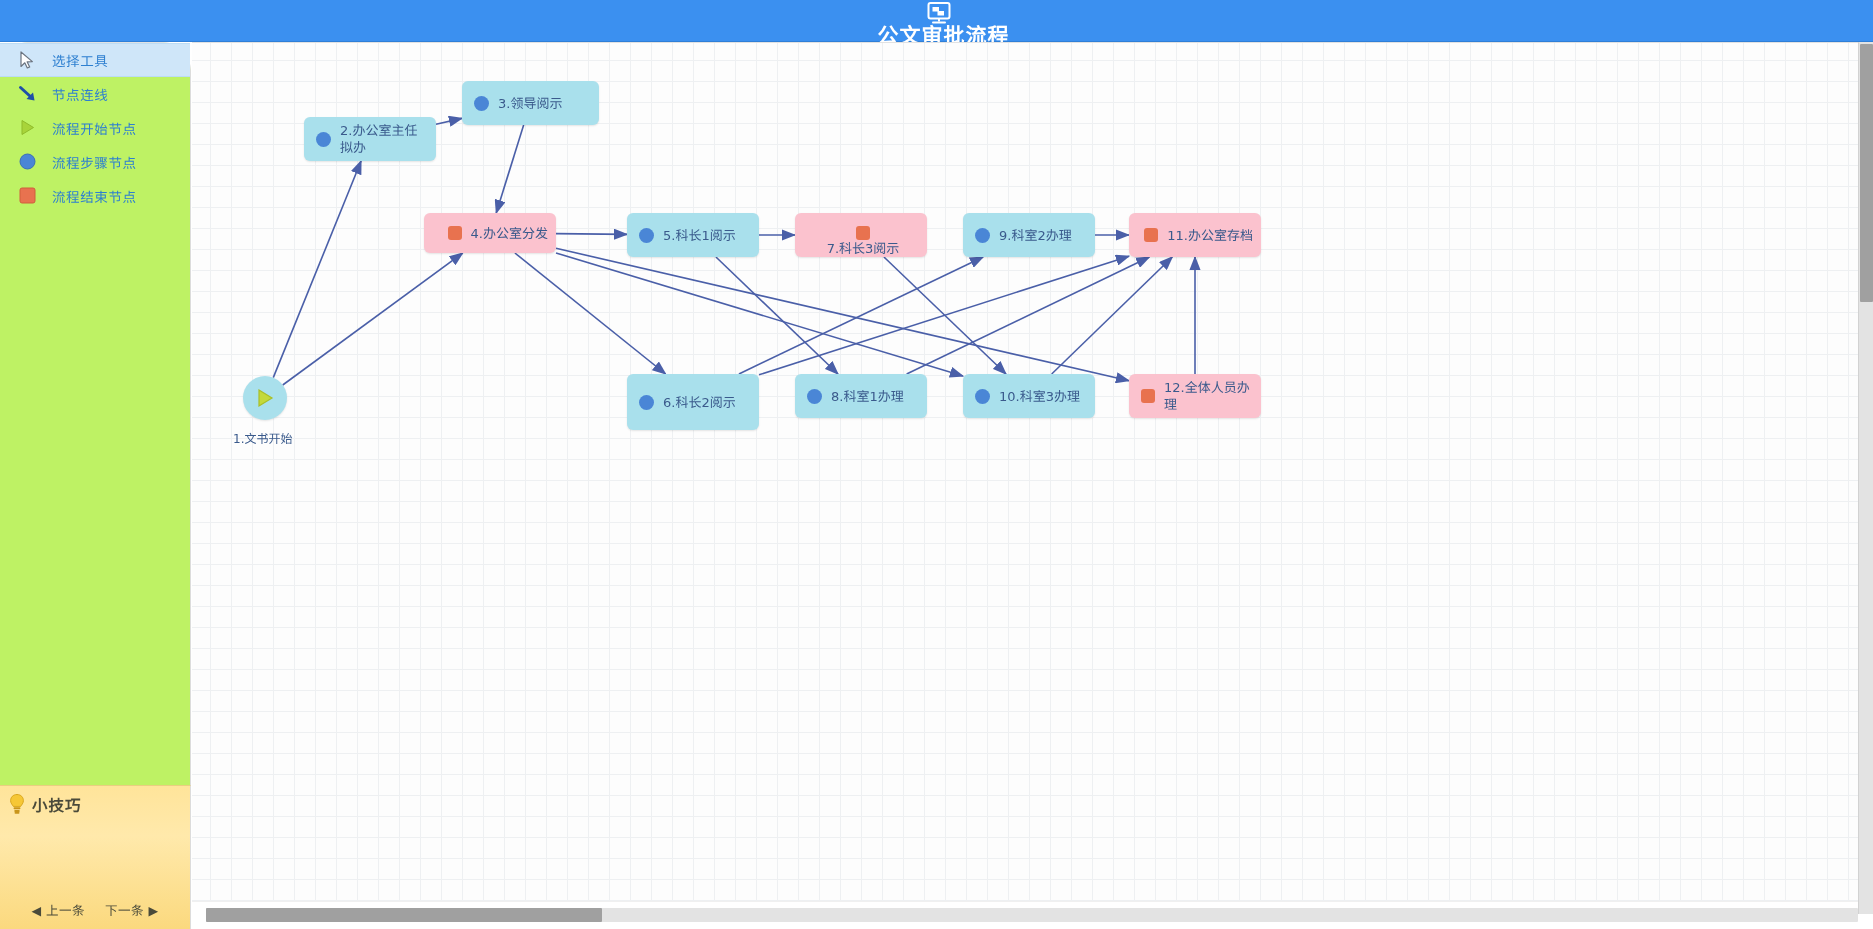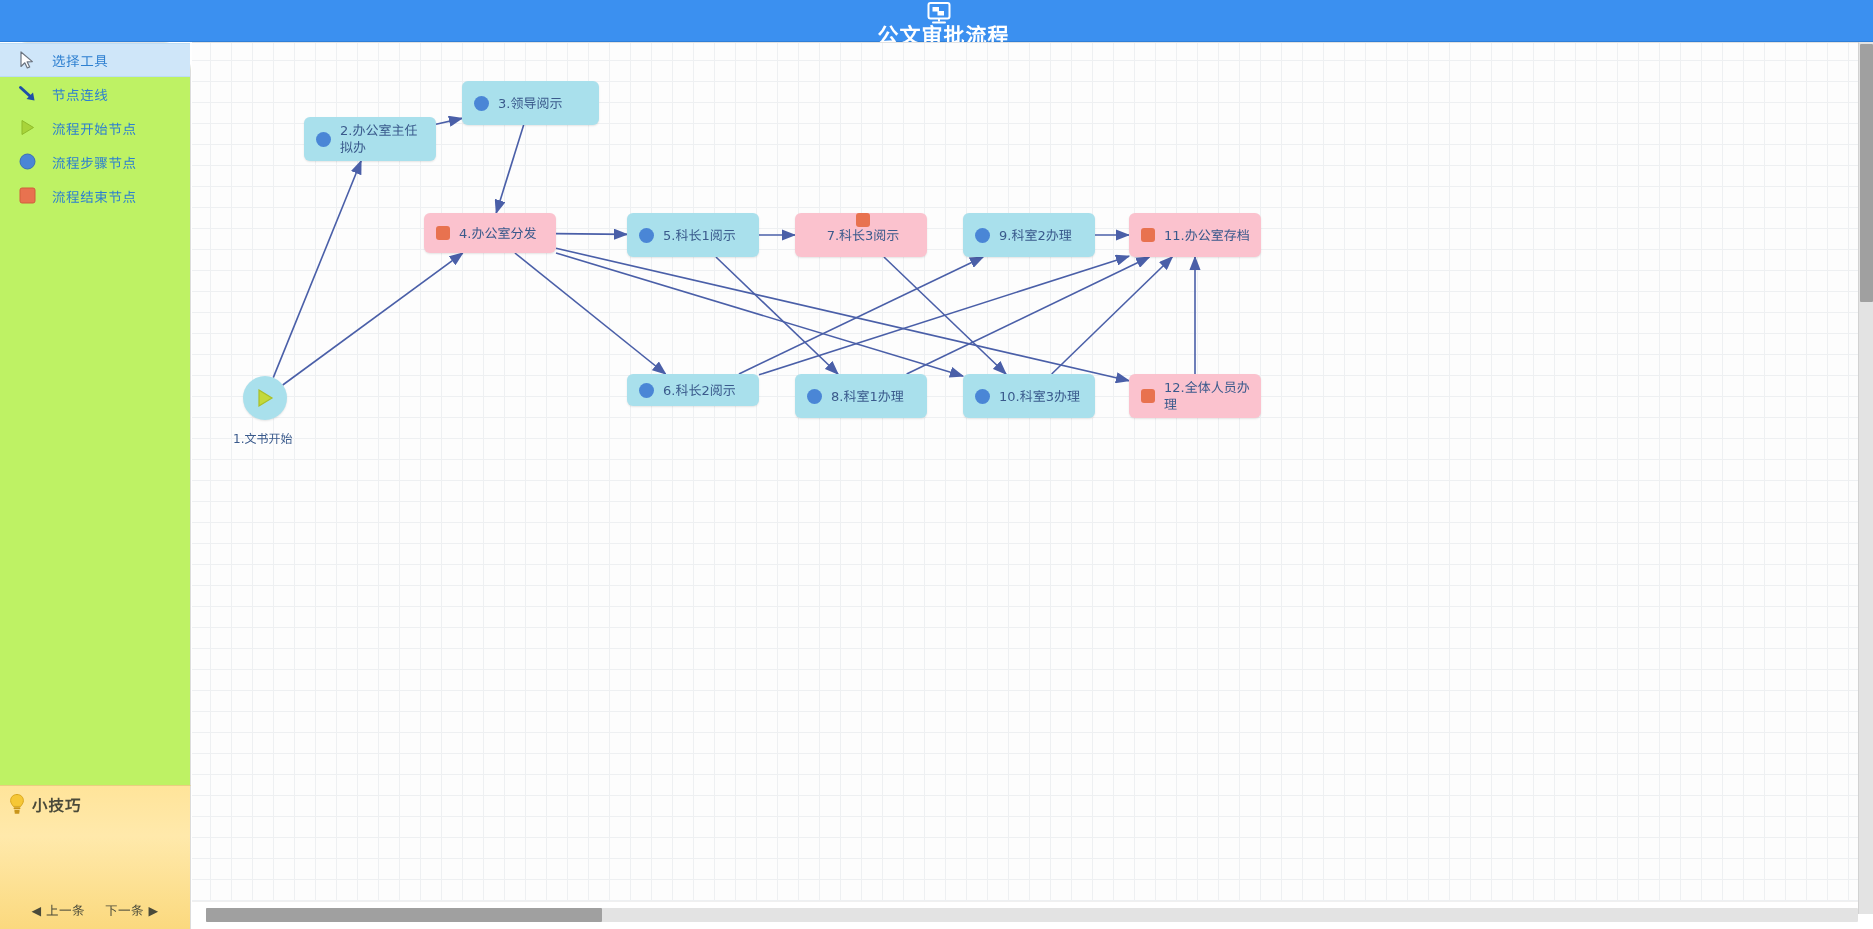--- a/index.html
+++ b/index.html
@@ -160,21 +160,21 @@
     align-items: center;
     padding-left: 12px;
     border-radius: 6px;
     font-size: 13px;
     color: #3a5a8c;
     cursor: pointer;
     box-shadow: 0 1px 2px rgba(0,0,0,0.10);
     line-height: 17px;
   }
   .node.step { background: #a9e0ec; }
-  .node.endn { background: #fbc2ce; }
+  .node.endn { background: #fbc2ce; justify-content: flex-end; }
   .node .badge { flex: 0 0 auto; margin-right: 9px; }
   .badge-circle {
     width: 15px; height: 15px; border-radius: 50%;
     background: #4a86d6;
     display: block;
   }
   .badge-square {
     width: 14px; height: 14px; border-radius: 3px;
     background: #e8724f;
     display: block;
@@ -379,21 +379,21 @@
             <span class="badge-square"></span>
           </span>
           <span class="nlabel">4.办公室分发</span>
         </div>
         <div class="node step" style="left: 435px; top: 170px; width: 132px; height: 44px;">
           <span class="badge">
             <span class="badge-circle"></span>
           </span>
           <span class="nlabel">5.科长1阅示</span>
         </div>
-        <div class="node step" style="left: 435px; top: 331px; width: 132px; height: 32px;">
+        <div class="node step" style="left: 435px; top: 331px; width: 132px; height: 56px;">
           <span class="badge">
             <span class="badge-circle"></span>
           </span>
           <span class="nlabel">6.科长2阅示</span>
         </div>
         <div class="node endn" style="left: 603px; top: 170px; width: 132px; height: 44px; flex-direction: column;">
           <span class="badge">
             <span class="badge-square"></span>
           </span>
           <span class="nlabel">7.科长3阅示</span>

